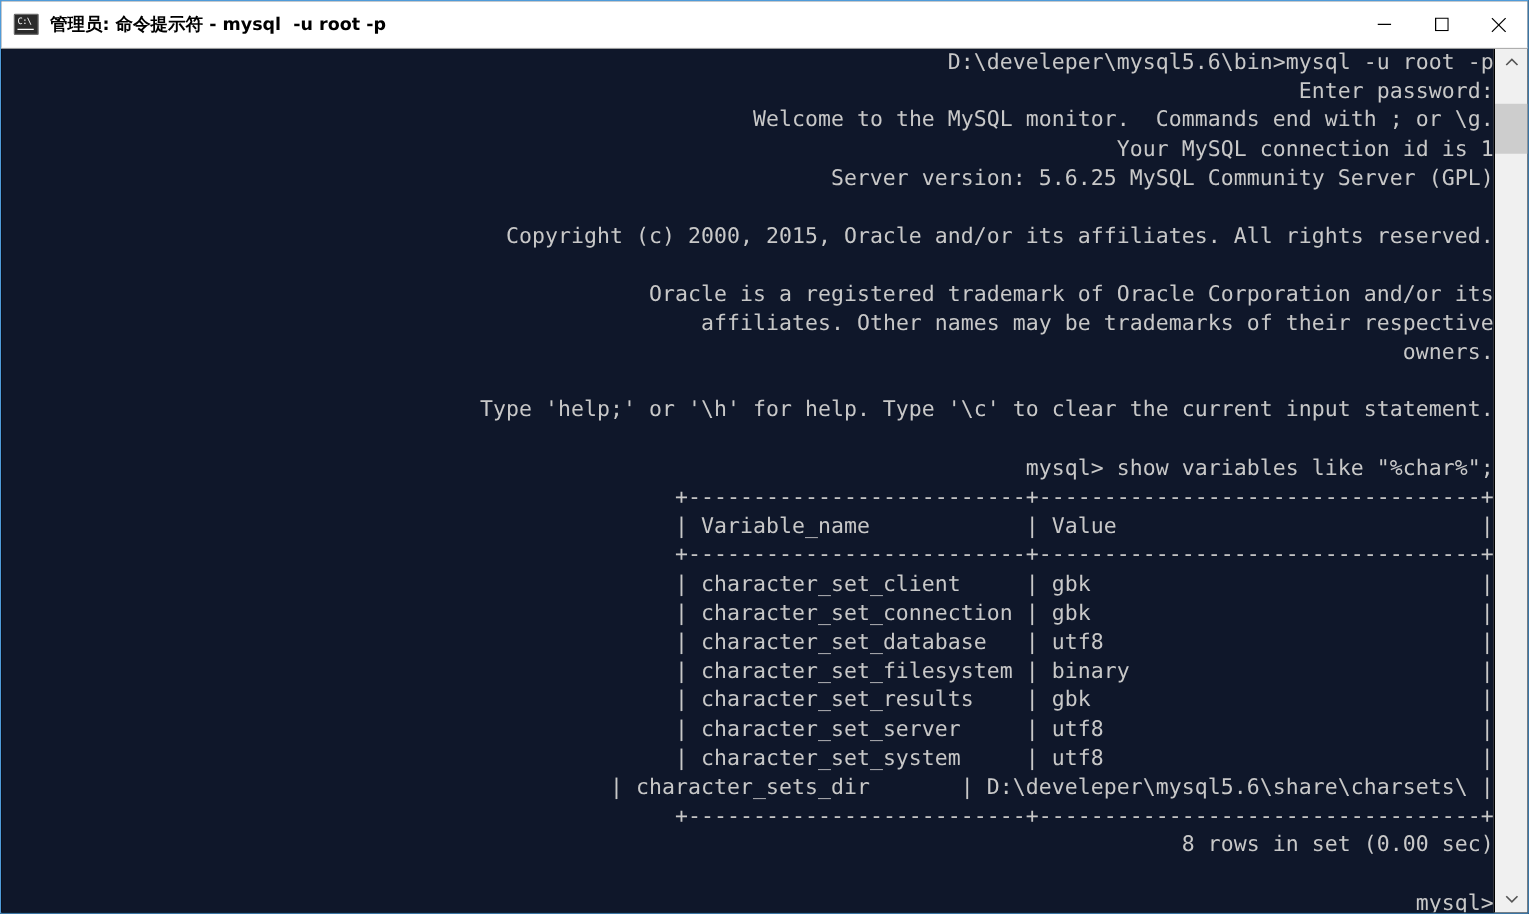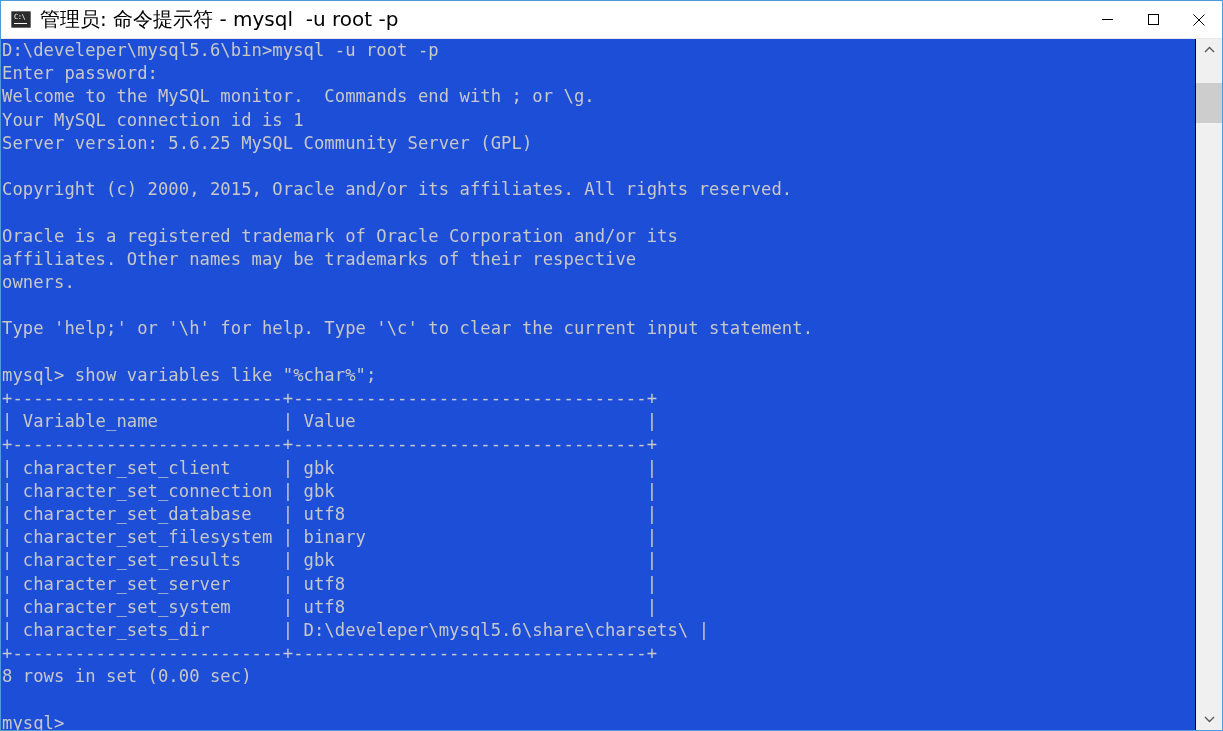--- a/index.html
+++ b/index.html
@@ -62,25 +62,26 @@
   }
   #cmd-icon .cmd-underline {
     position: absolute;
     left: 2px;
     bottom: 3px;
     width: 13px;
     height: 1px;
     background: #ffffff;
   }
   #window-title {
-    font-size: 20px;
+    font-size: 14px;
     color: #000000;
     font-family: "DejaVu Sans", "Liberation Sans", sans-serif;
     white-space: pre;
     letter-spacing: 0px;
+    font-weight: bold;
   }
   #window-buttons {
     position: absolute;
     right: 0;
     top: 0;
     height: 37px;
     display: flex;
   }
   .winbtn {
     width: 46px;
@@ -98,27 +99,28 @@
     position: relative;
     display: flex;
     background: #000000;
     overflow: hidden;
   }
   #console-text {
     flex: 1 1 auto;
     margin: 0;
     padding: 0 0 0 1px;
     color: #c8c8c8;
-    background: #1d4ed8;
+    background: #0f172a;
     font-family: "DejaVu Sans Mono", "Liberation Mono", monospace;
     font-size: 17.2px;
     line-height: 23.2px;
     letter-spacing: 0.05px;
     white-space: pre;
     overflow: hidden;
+    text-align: right;
   }
 
   
   #scrollbar {
     width: 26px;
     min-width: 26px;
     background: #f0f0f0;
     border-left: 1px solid #000;
     display: flex;
     flex-direction: column;

